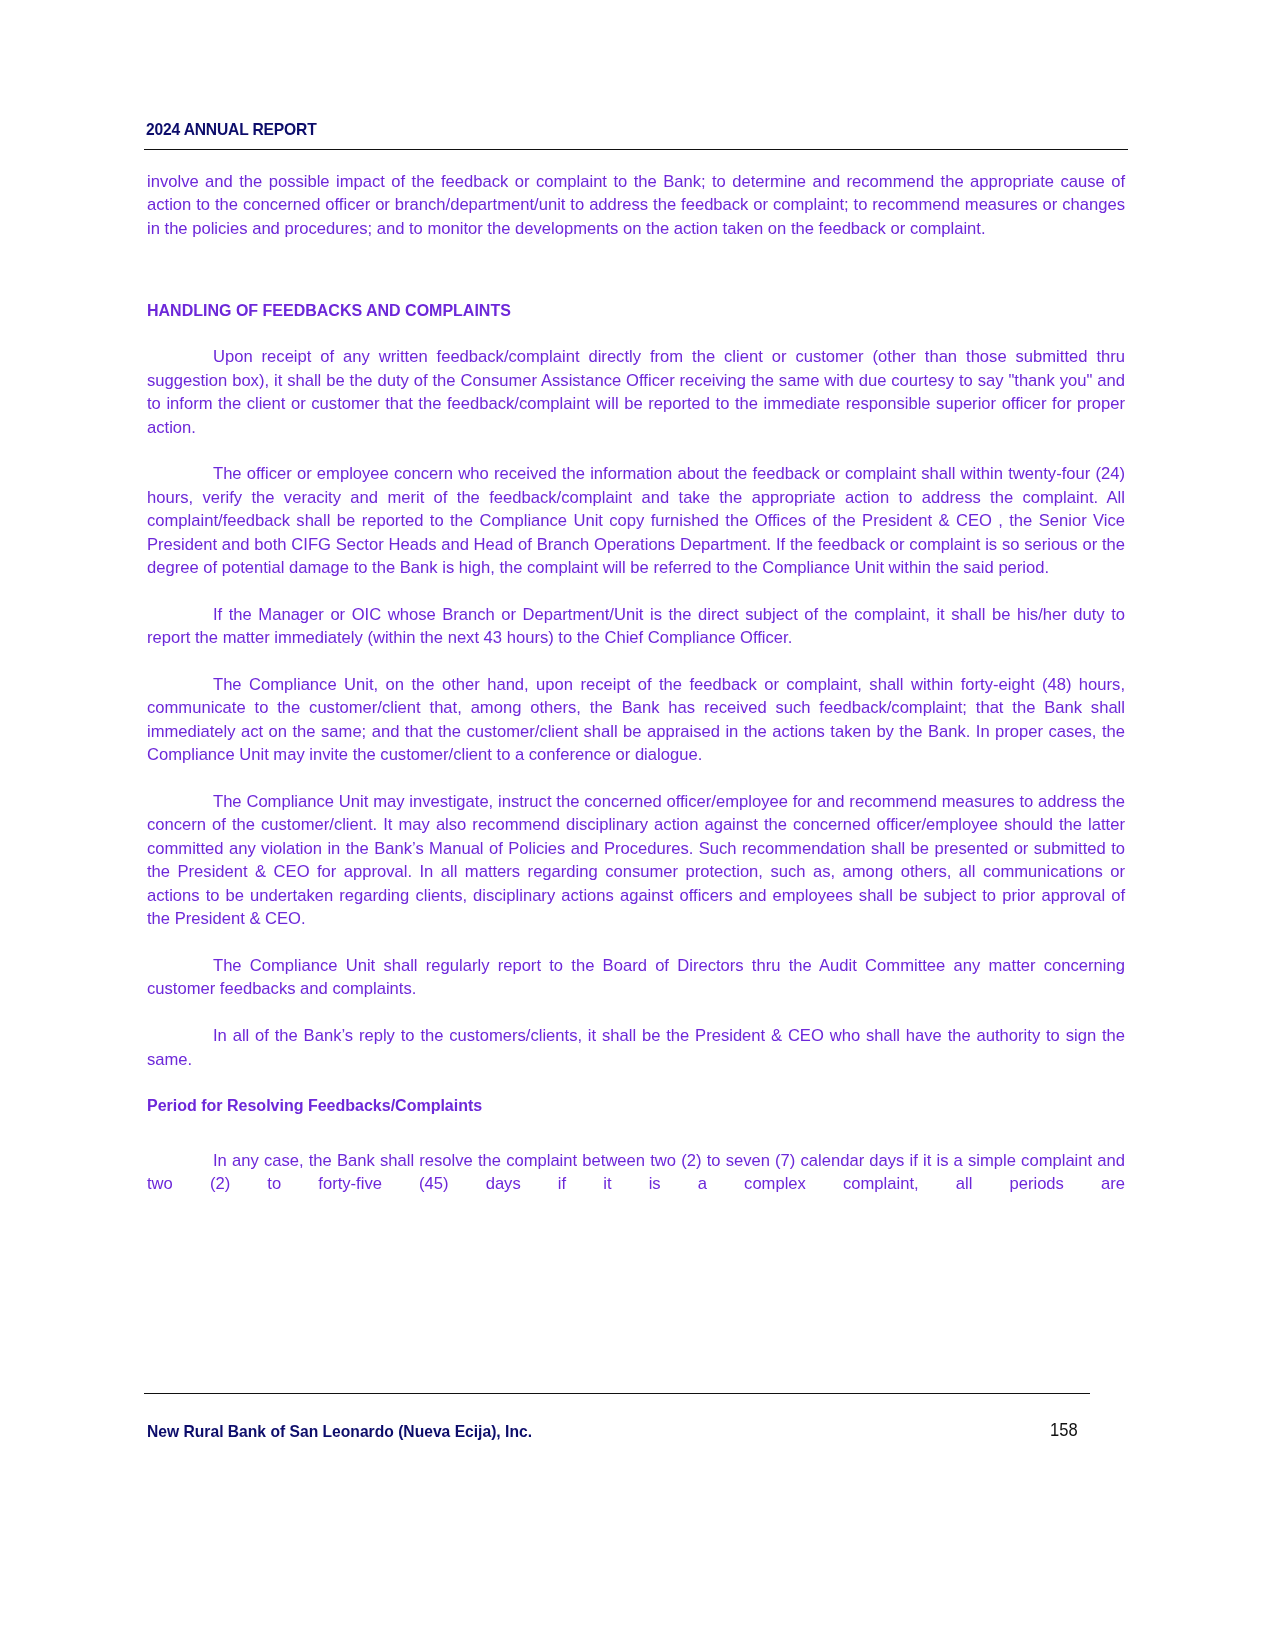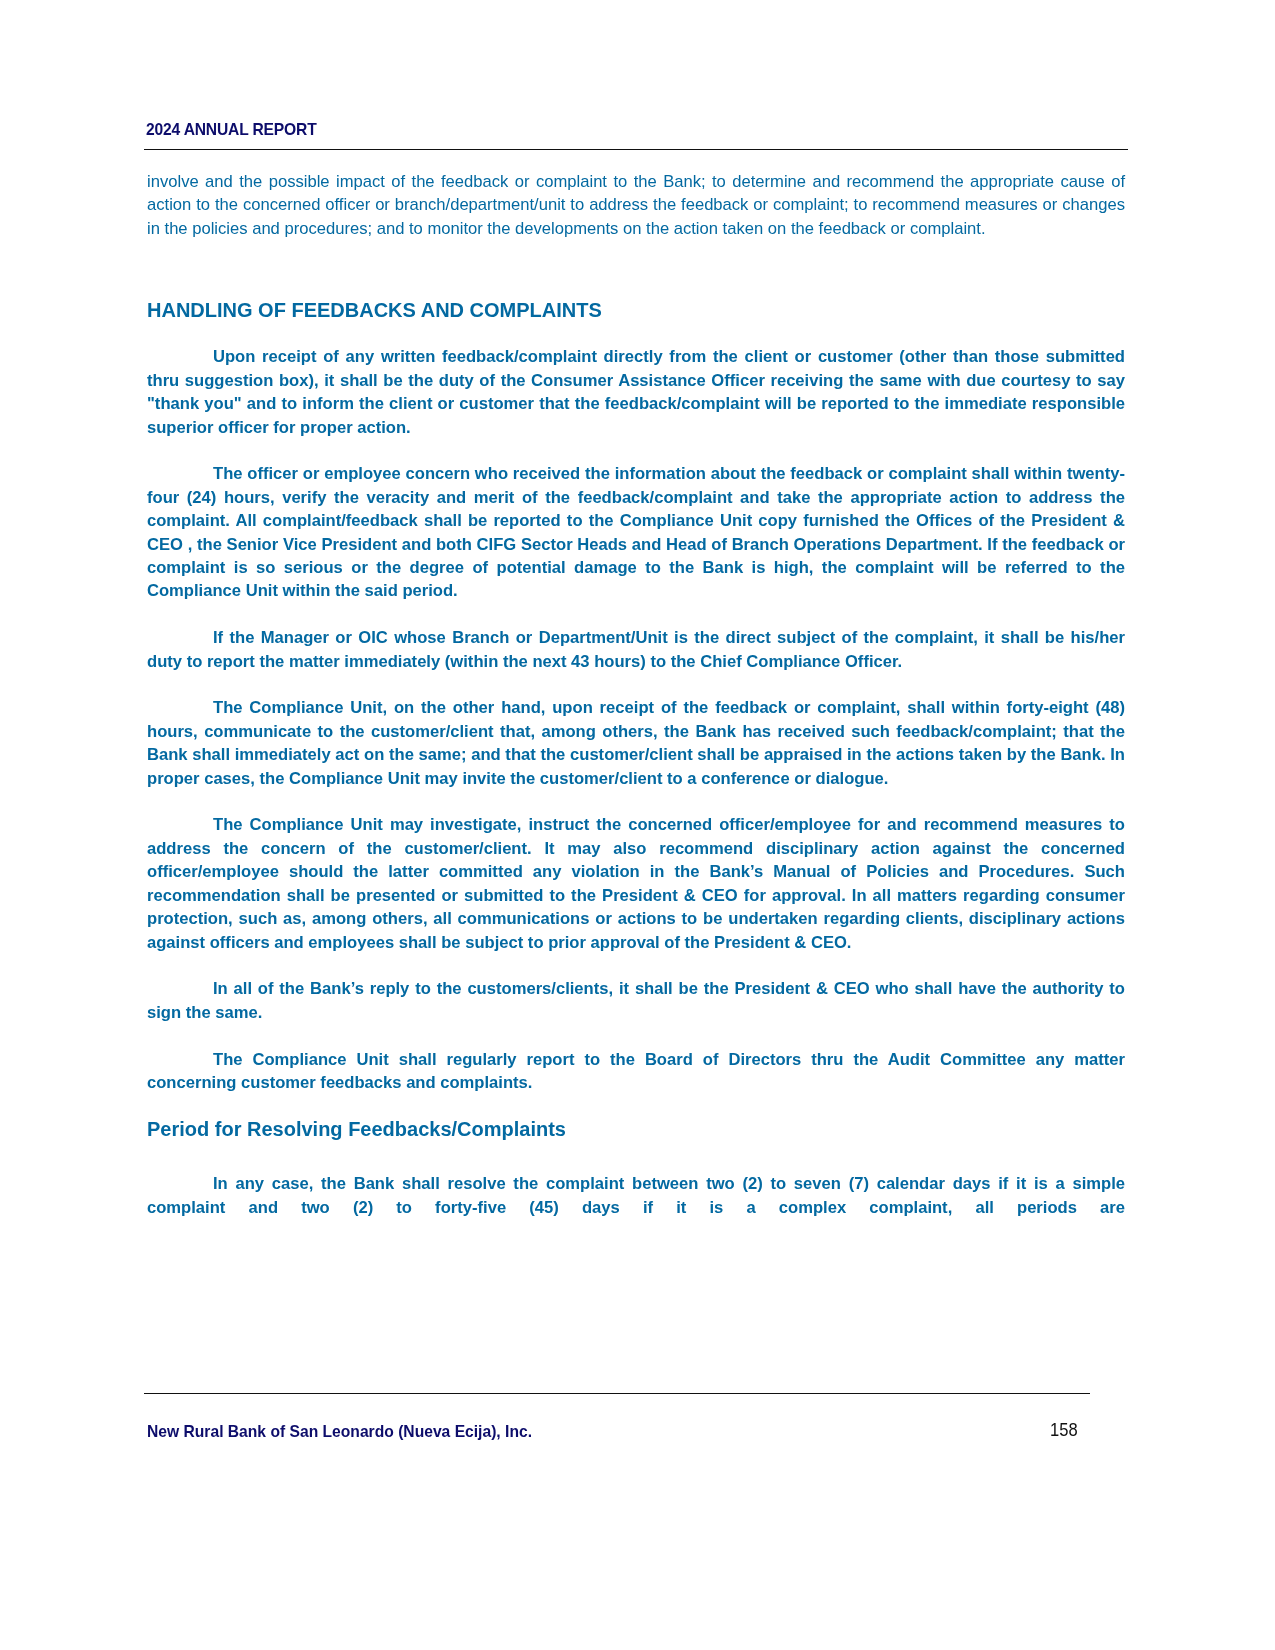--- a/index.html
+++ b/index.html
@@ -10,27 +10,27 @@
       position: absolute; left: 146px; top: 120px;
       font-family: "Liberation Sans", sans-serif; font-weight: bold;
       font-size: 17px; color: #0d0d6b; letter-spacing: -0.2px;
       transform: scaleX(0.92); transform-origin: left center;
     }
     .header-rule { position: absolute; left: 144px; top: 149px; width: 984px; height: 0; border-top: 1.6px solid #111; }
 
     .body-text {
       position: absolute; left: 147px; top: 170px; width: 978px;
       font-family: "Liberation Sans", sans-serif; font-size: 16.6px;
-      line-height: 23.4px; color: #0369a1; text-align: justify;
+      line-height: 23.4px; color: #6d28d9; text-align: justify;
     }
     .body-text p { margin: 0 0 23.4px 0; text-align: justify; }
-    .body-text p.indent { text-indent: 66px; font-weight: bold; }
+    .body-text p.indent { text-indent: 66px; }
     .body-text p.last-line-justify { text-align-last: justify; margin-top: 31px; }
     .body-text h2 {
-      font-size: 20px; font-weight: bold; margin: 0 0 23.4px 0; line-height: 23.4px;
+      font-size: 16px; font-weight: bold; margin: 0 0 23.4px 0; line-height: 23.4px;
     }
     .gap-lg { height: 35px; }
 
     .footer-rule { position: absolute; left: 144px; top: 1393px; width: 946px; height: 0; border-top: 1.6px solid #111; }
     .footer-org {
       position: absolute; left: 147px; top: 1422px;
       font-family: "Liberation Sans", sans-serif; font-weight: bold;
       font-size: 17px; color: #0d0d6b;
       transform: scaleX(0.92); transform-origin: left center;
     }
@@ -51,22 +51,22 @@
   <div class="body-text">
     <p>involve and the possible impact of the feedback or complaint to the Bank; to determine and recommend the appropriate cause of action to the concerned officer or branch/department/unit to address the feedback or complaint; to recommend measures or changes in the policies and procedures; and to monitor the developments on the action taken on the feedback or complaint.</p>
     <div class="gap-lg"></div>
     <h2>HANDLING OF FEEDBACKS AND COMPLAINTS</h2>
 
     <p class="indent">Upon receipt of any written feedback/complaint directly from the client or customer (other than those submitted thru suggestion box), it shall be the duty of the Consumer Assistance Officer receiving the same with due courtesy to say "thank you" and to inform the client or customer that the feedback/complaint will be reported to the immediate responsible superior officer for proper action.</p>
     <p class="indent">The officer or employee concern who received the information about the feedback or complaint shall within twenty-four (24) hours, verify the veracity and merit of the feedback/complaint and take the appropriate action to address the complaint. All complaint/feedback shall be reported to the Compliance Unit copy furnished the Offices of the President &amp; CEO , the Senior Vice President and both CIFG Sector Heads and Head of Branch Operations Department. If the feedback or complaint is so serious or the degree of potential damage to the Bank is high, the complaint will be referred to the Compliance Unit within the said period.</p>
     <p class="indent">If the Manager or OIC whose Branch or Department/Unit is the direct subject of   the complaint, it shall be his/her duty to report the matter immediately (within the next 43 hours) to the Chief Compliance Officer.</p>
     <p class="indent">The Compliance Unit, on the other hand, upon receipt of the feedback or complaint, shall within forty-eight (48) hours, communicate to the customer/client that, among others, the Bank has received such feedback/complaint; that the Bank shall immediately act on the same; and that the customer/client shall be appraised in the actions taken by the Bank. In proper cases, the Compliance Unit may invite the customer/client to a conference or dialogue.</p>
     <p class="indent">The Compliance Unit may investigate, instruct the concerned officer/employee for and recommend measures to address the concern of the customer/client. It may also recommend disciplinary action against the concerned officer/employee should the latter committed any violation in the Bank’s Manual of Policies and Procedures. Such recommendation shall be presented or submitted to the President &amp; CEO for approval. In all matters regarding consumer protection, such as, among others, all communications or actions to be undertaken regarding clients, disciplinary actions against officers and employees shall be subject to prior approval of the President &amp; CEO.</p>
+    <p class="indent">The Compliance Unit shall regularly report to the Board of Directors thru the Audit Committee any matter concerning customer feedbacks and complaints.</p>
     <p class="indent">In all of the Bank’s reply to the customers/clients, it shall be the President &amp; CEO who shall have the authority to sign the same.</p>
-    <p class="indent">The Compliance Unit shall regularly report to the Board of Directors thru the Audit Committee any matter concerning customer feedbacks and complaints.</p>
 
     <h2>Period for Resolving Feedbacks/Complaints</h2>
     <p class="indent last-line-justify">In any case, the Bank shall resolve the complaint between two (2) to seven (7) calendar days if it is a simple complaint and two (2) to forty-five (45) days if it is a complex complaint, all periods are</p>
   </div>
 
   <div class="footer-rule"></div>
   <div class="footer-org">New Rural Bank of San Leonardo (Nueva Ecija), Inc.</div>
   <div class="page-number">158</div>
 
 </div>

